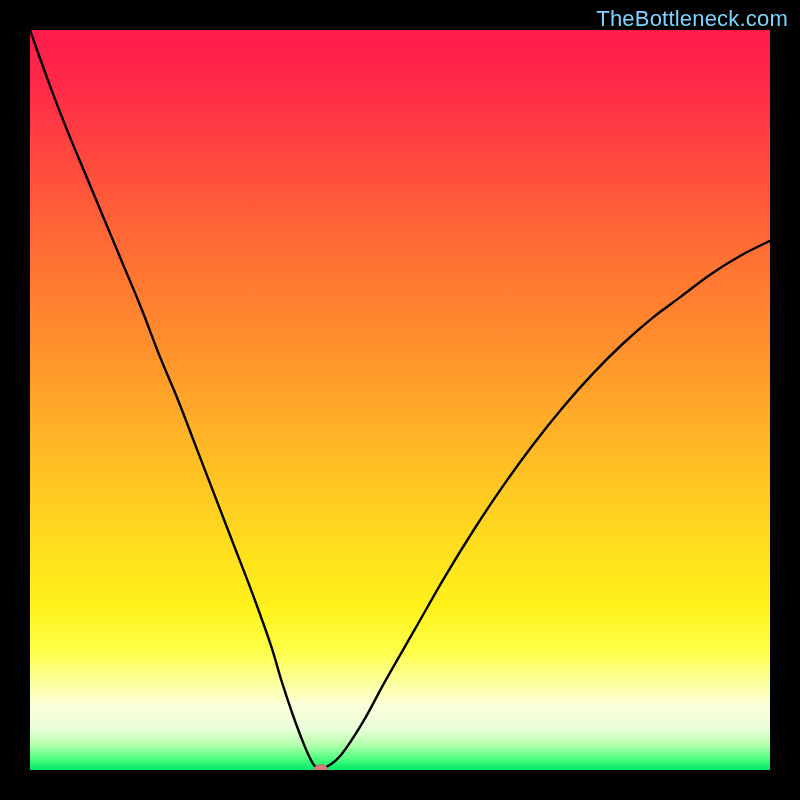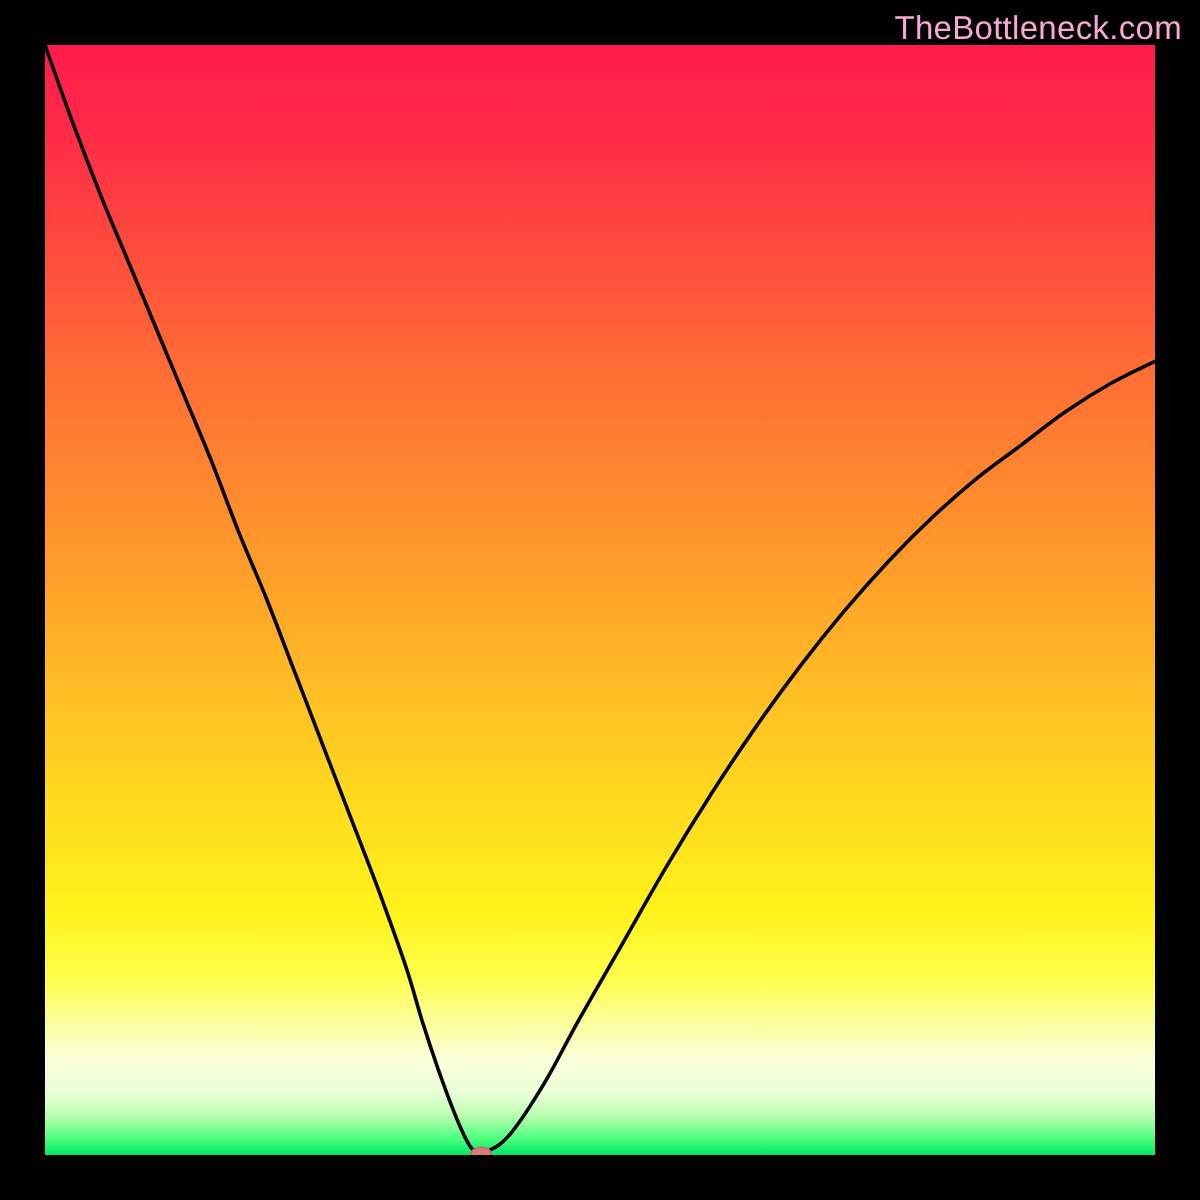--- a/index.html
+++ b/index.html
@@ -16,21 +16,21 @@
     left: 30px;
     top: 30px;
     width: 740px;
     height: 740px;
     box-sizing: border-box;
   }
   .watermark {
     position: absolute;
     top: 6px;
     right: 12px;
-    color: #f9a8d4;
+    color: #7dd3fc;
     font-size: 22px;
     font-weight: 500;
     letter-spacing: 0.2px;
     z-index: 50;
     user-select: none;
   }
   svg {
     display: block;
   }
 </style>

